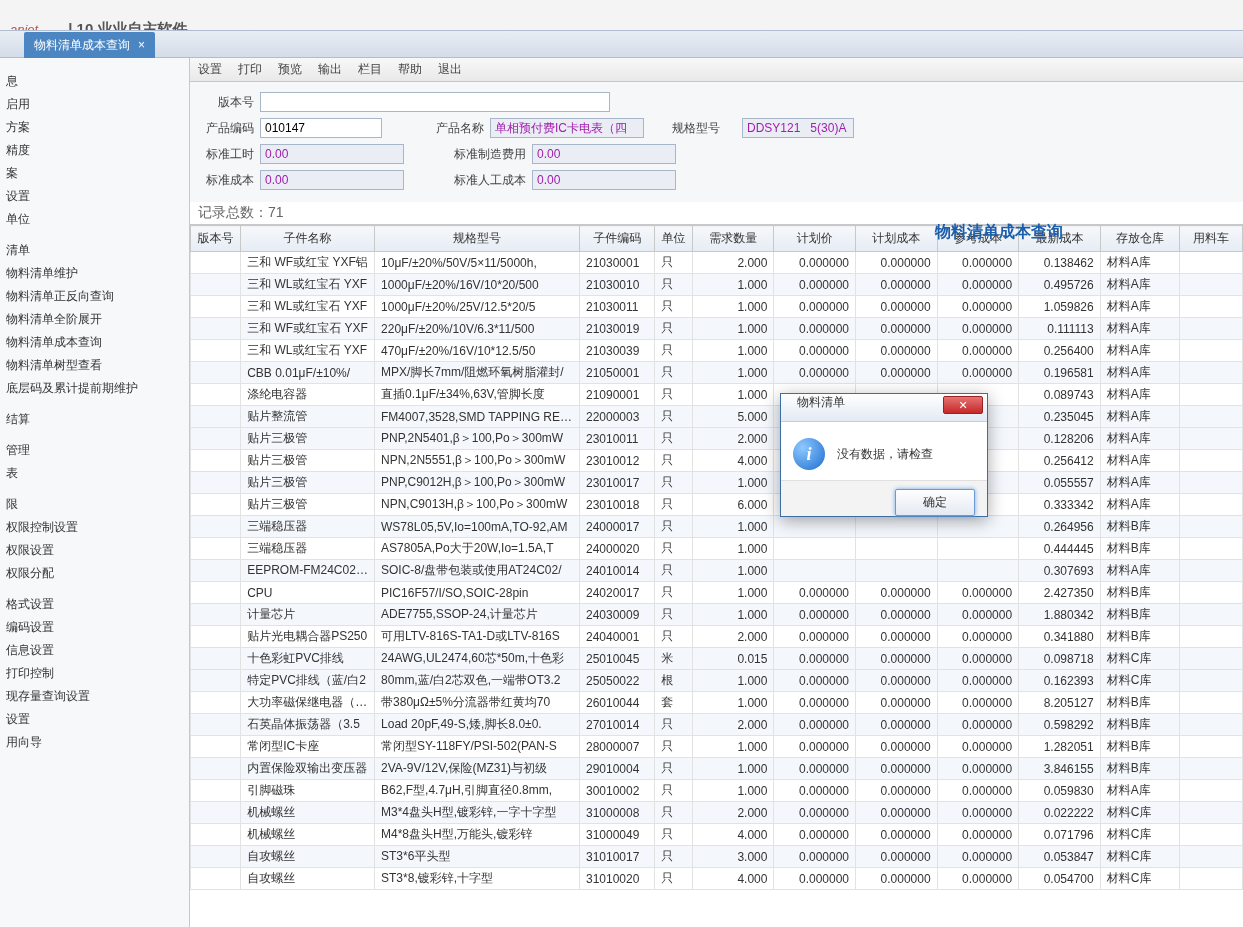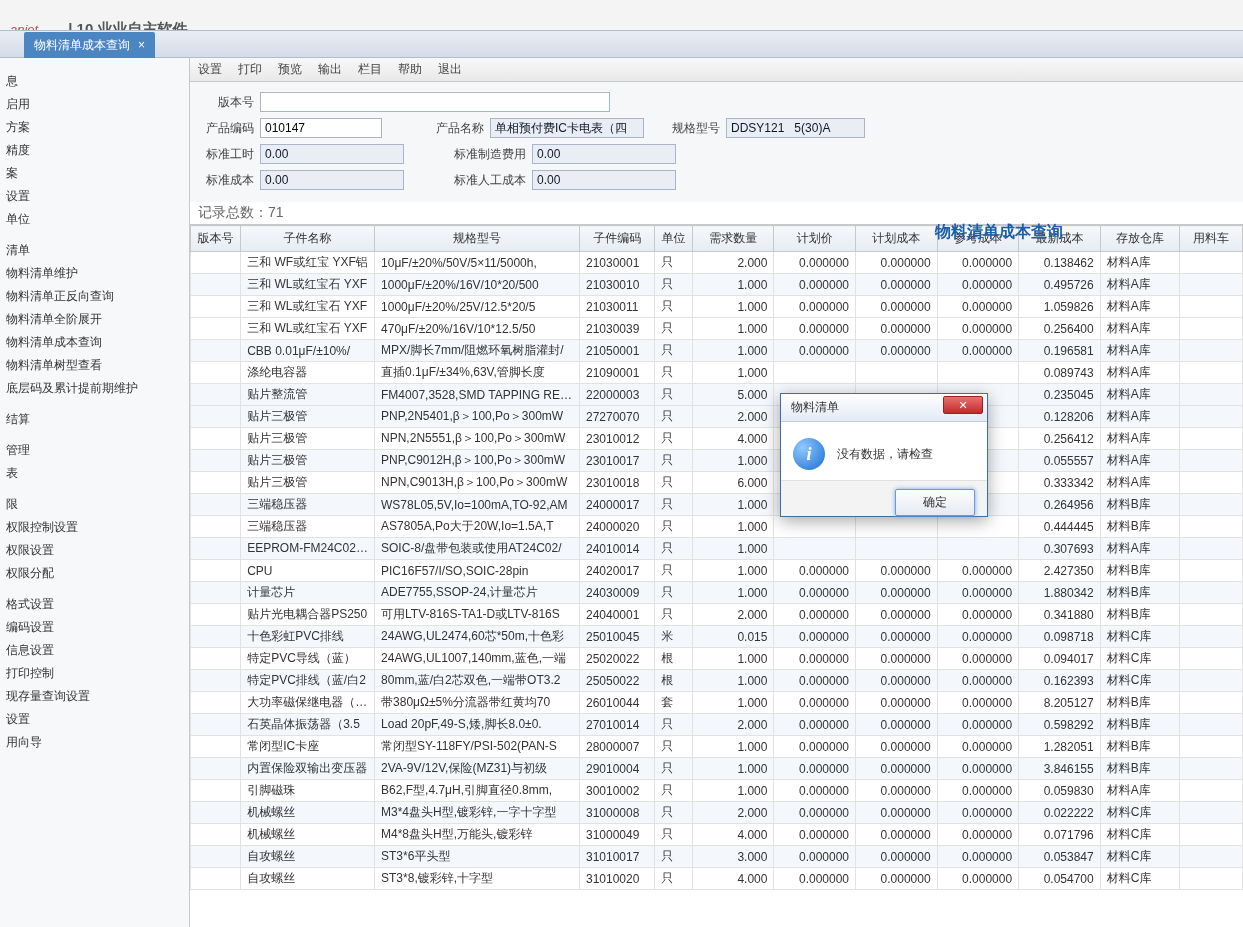--- a/index.html
+++ b/index.html
@@ -14,32 +14,32 @@
 .sidebar{width:190px;background:#f7f8fa;border-right:1px solid #c8c8c8;overflow:hidden;padding-top:12px}
 .sidebar .grp{height:8px}
 .sbi{padding:3px 6px;white-space:nowrap;cursor:pointer;color:#333}
 .content{flex:1;display:flex;flex-direction:column;background:#fff;position:relative}
 .menubar{height:24px;background:linear-gradient(#f8f8f8,#e9e9e9);border-bottom:1px solid #c8c8c8;display:flex;align-items:center;padding:0 8px;gap:16px;color:#444}
 .menubar span{cursor:pointer}
 .form{padding:10px 8px 6px 8px;background:#f6f7f9}
 .frow{display:flex;align-items:center;margin-bottom:6px;gap:6px}
 .flabel{width:56px;text-align:right;color:#444}
 .finput{height:20px;border:1px solid #a7b6c9;background:#fff;padding:0 4px;font-size:12px}
-.finput.ro{background:#eaeef4;color:#0f172a}
+.finput.ro{background:#eaeef4;color:#a21caf}
 .finput.num{width:144px}
 .ftitle{position:absolute;right:180px;top:164px;color:#1c5eaa;font-size:16px;font-weight:bold}
 .recct{padding:2px 8px;color:#666;font-size:14px}
 .gridwrap{flex:1;overflow:auto;border-top:1px solid #c8c8c8}
 table{border-collapse:collapse;width:100%;table-layout:fixed}
 th{background:linear-gradient(#f6f8fb,#e6ecf4);border:1px solid #c8c8c8;padding:4px 6px;font-weight:normal;color:#333;text-align:center;white-space:nowrap;overflow:hidden}
 td{border:1px solid #e2e2e2;padding:2px 6px;white-space:nowrap;overflow:hidden;text-overflow:ellipsis;font-size:12px;background:#fff}
 tr.alt td{background:#f4f7fc}
 td.num{text-align:right}
 .dialog{position:absolute;left:780px;top:393px;width:208px;background:#fff;border:1px solid #3b6ea5;box-shadow:0 4px 16px rgba(0,0,0,.35);z-index:100}
-.dlg-title{height:28px;background:linear-gradient(#fefefe,#e3eaf5);display:flex;align-items:center;padding:0 0 0 10px;font-size:12px;color:#333;border-bottom:1px solid #c0cee0;position:relative}
+.dlg-title{height:28px;background:linear-gradient(#fefefe,#e3eaf5);display:flex;align-items:flex-start;padding:0 0 0 16px;font-size:12px;color:#333;border-bottom:1px solid #c0cee0;position:relative}
 .dlg-close{position:absolute;right:4px;top:2px;width:40px;height:18px;background:linear-gradient(#e57373,#c62828);border:1px solid #9a1f1f;border-radius:2px;color:#fff;display:flex;align-items:center;justify-content:center;font-size:11px;cursor:pointer}
 .dlg-body{padding:16px 12px 10px 12px;display:flex;align-items:center;gap:12px;color:#333}
 .dlg-icon{width:32px;height:32px;border-radius:50%;background:radial-gradient(circle at 30% 30%,#8ec8ff,#1c6dd0);display:flex;align-items:center;justify-content:center;color:#fff;font-family:Georgia,serif;font-style:italic;font-size:18px;font-weight:bold}
 .dlg-foot{padding:8px 12px 0;text-align:right;border-top:1px solid #e0e0e0;background:#f3f3f3}
 .dlg-btn{display:inline-block;min-width:80px;padding:4px 18px;background:linear-gradient(#fefefe,#e4e9f2);border:1px solid #6b9bd2;border-radius:2px;cursor:pointer;text-align:center;box-shadow:0 0 4px #6fa8e6}
 </style>
 </head>
 <body>
 
 <div class="app">
@@ -108,21 +108,21 @@
           <input class="finput" style="width: 350px;" value="">
         </div>
         <div class="frow">
           <div class="flabel">产品编码</div>
           <input class="finput" style="width: 122px;" value="010147">
           <div style="width:34px"></div>
           <div class="flabel">产品名称</div>
           <input class="finput ro" style="width: 154px;" readonly="" value="单相预付费IC卡电表（四">
           <div style="width:8px"></div>
           <div class="flabel">规格型号</div>
-          <input class="finput ro" style="width: 139px;" readonly="" value="DDSY121   5(30)A">
+          <input class="finput ro" style="width: 112px; margin-left: 16px;" readonly="" value="DDSY121   5(30)A">
         </div>
         <div class="frow">
           <div class="flabel">标准工时</div>
           <input class="finput ro num" readonly="" value="0.00" style="">
           <div style="width:34px"></div>
           <div class="flabel" style="width:76px">标准制造费用</div>
           <input class="finput ro num" readonly="" value="0.00" style="">
         </div>
         <div class="frow">
           <div class="flabel">标准成本</div>
@@ -204,20 +204,34 @@
                 <td>21030011</td>
                 <td>只</td>
                 <td class="num">1.000</td>
                 <td class="num">0.000000</td>
                 <td class="num">0.000000</td>
                 <td class="num">0.000000</td>
                 <td class="num">1.059826</td>
                 <td>材料A库</td>
                 <td></td>
               </tr>
+              <tr class="alt">
+                <td></td>
+                <td>三和 WF或红宝石 YXF</td>
+                <td>220μF/±20%/10V/6.3*11/500</td>
+                <td>21030019</td>
+                <td>只</td>
+                <td class="num">1.000</td>
+                <td class="num">0.000000</td>
+                <td class="num">0.000000</td>
+                <td class="num">0.000000</td>
+                <td class="num">0.111113</td>
+                <td>材料A库</td>
+                <td></td>
+              </tr>
               <tr>
                 <td></td>
                 <td>三和 WL或红宝石 YXF</td>
                 <td>470μF/±20%/16V/10*12.5/50</td>
                 <td>21030039</td>
                 <td>只</td>
                 <td class="num">1.000</td>
                 <td class="num">0.000000</td>
                 <td class="num">0.000000</td>
                 <td class="num">0.000000</td>
@@ -264,21 +278,21 @@
                 <td class="num"></td>
                 <td class="num"></td>
                 <td class="num">0.235045</td>
                 <td>材料A库</td>
                 <td></td>
               </tr>
               <tr class="alt">
                 <td></td>
                 <td>贴片三极管</td>
                 <td>PNP,2N5401,β＞100,Po＞300mW</td>
-                <td>27270070</td>
+                <td>23010011</td>
                 <td>只</td>
                 <td class="num">2.000</td>
                 <td class="num"></td>
                 <td class="num"></td>
                 <td class="num"></td>
                 <td class="num">0.128206</td>
                 <td>材料A库</td>
                 <td></td>
               </tr>
               <tr>
@@ -411,34 +425,20 @@
                 <td></td>
                 <td>十色彩虹PVC排线</td>
                 <td>24AWG,UL2474,60芯*50m,十色彩</td>
                 <td>25010045</td>
                 <td>米</td>
                 <td class="num">0.015</td>
                 <td class="num">0.000000</td>
                 <td class="num">0.000000</td>
                 <td class="num">0.000000</td>
                 <td class="num">0.098718</td>
-                <td>材料C库</td>
-                <td></td>
-              </tr>
-              <tr>
-                <td></td>
-                <td>特定PVC导线（蓝）</td>
-                <td>24AWG,UL1007,140mm,蓝色,一端</td>
-                <td>25020022</td>
-                <td>根</td>
-                <td class="num">1.000</td>
-                <td class="num">0.000000</td>
-                <td class="num">0.000000</td>
-                <td class="num">0.000000</td>
-                <td class="num">0.094017</td>
                 <td>材料C库</td>
                 <td></td>
               </tr>
               <tr class="alt">
                 <td></td>
                 <td>特定PVC排线（蓝/白2</td>
                 <td>80mm,蓝/白2芯双色,一端带OT3.2</td>
                 <td>25050022</td>
                 <td>根</td>
                 <td class="num">1.000</td>

